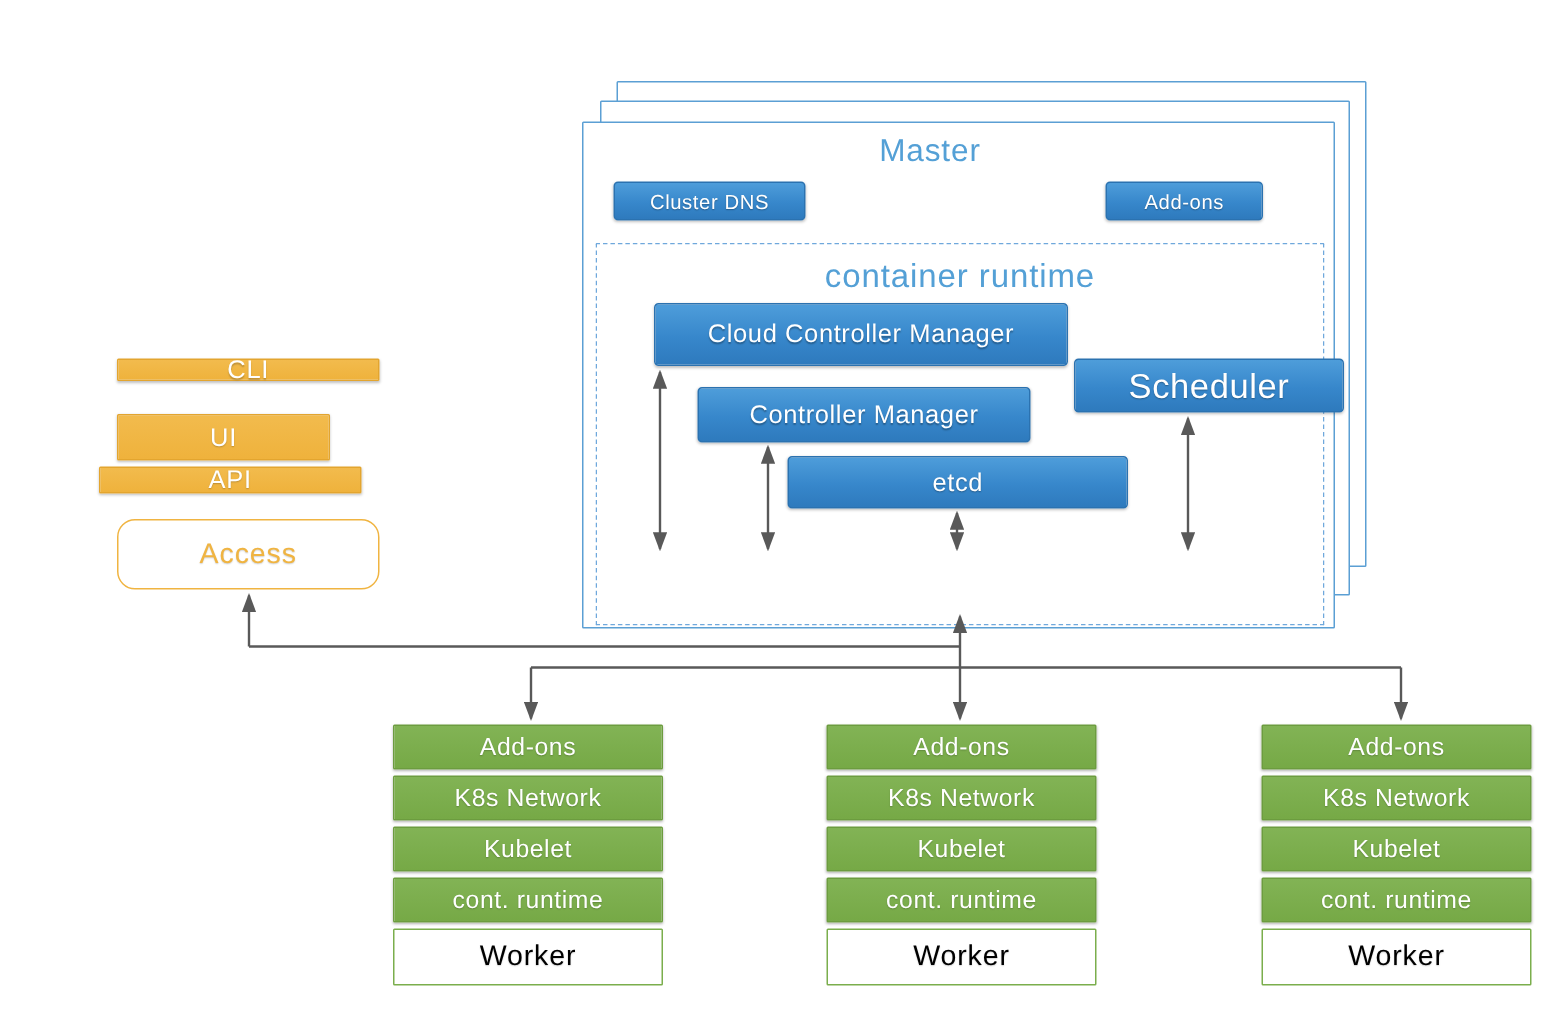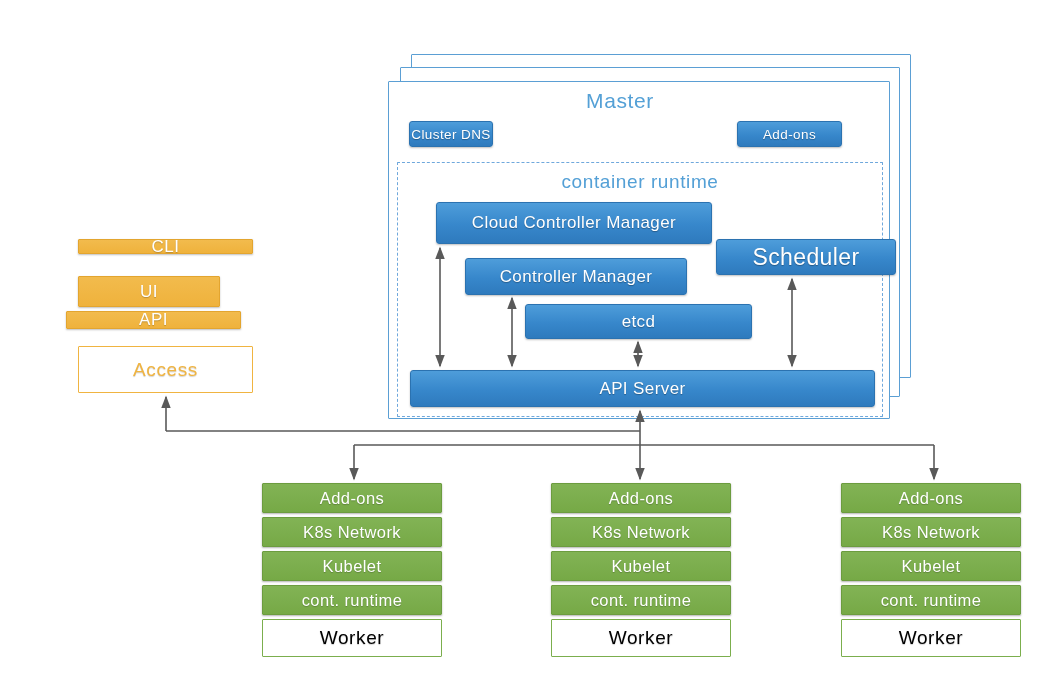--- a/index.html
+++ b/index.html
@@ -31,21 +31,21 @@
   .row-orange {
     position:absolute; display:flex; align-items:center; justify-content:center;
     color:#ffffff; font-size:17px; letter-spacing:0.5px;
     background:linear-gradient(180deg,#F2BB4D 0%, #EFB23C 100%);
     border:1px solid #E3A52F; border-radius:1px;
     box-shadow:0 1px 2px rgba(0,0,0,0.25);
     text-shadow:0 1px 1px rgba(0,0,0,0.22);
   }
   .outline-orange {
     position:absolute; display:flex; align-items:center; justify-content:center;
-    background:#ffffff; border:1.5px solid #F0B441; border-radius:1px;
+    background:#ffffff; border:1.5px solid #F0B441; border-radius:12px;
     color:#F0B441; font-size:19px; letter-spacing:0.6px;
     text-shadow:0 1px 1px rgba(0,0,0,0.18);
   }
   .row-green {
     position:absolute; display:flex; align-items:center; justify-content:center;
     color:#ffffff; font-size:16.5px; letter-spacing:0.4px;
     background:linear-gradient(180deg,#82B355 0%, #76A946 100%);
     border:1px solid #6C9C3F; border-radius:1px;
     box-shadow:0 1px 2px rgba(0,0,0,0.3);
     text-shadow:0 1px 1px rgba(0,0,0,0.22);
@@ -65,31 +65,30 @@
 <body>
 
 <div class="canvas">
 
   <div class="layer" style="left:411px; top:54px; width:500px; height:324px;"></div>
   <div class="layer" style="left:400px; top:67px; width:500px; height:330px;"></div>
   <div class="layer" style="left:388px; top:81px; width:502px; height:338px;"></div>
 
   <div class="title-blue" style="left:388px; top:89px; width:464px; font-size:21px;">Master</div>
 
-  <div class="btn-blue" style="left:409px; top:121px; width:84px; height:26px; font-size:13.5px;">Cluster DNS</div>
+  <div class="btn-blue" style="left:409px; top:121px; width:128px; height:26px; font-size:13.5px;">Cluster DNS</div>
   <div class="btn-blue" style="left:737px; top:121px; width:105px; height:26px; font-size:13.5px;">Add-ons</div>
 
   <div class="dashed-box" style="left:397px; top:162px; width:486px; height:255px;"></div>
-  <div class="title-blue" style="left:397px; top:171px; width:486px; font-size:19px;">container runtime</div>
+  <div class="title-blue" style="left:397px; top:171px; width:486px; font-size:22px;">container runtime</div>
 
   <div class="btn-blue" style="left:411px; top:202px; width:276px; height:42px; font-size:17px;margin-left:25px;">Cloud Controller Manager</div>
   <div class="btn-blue" style="left:716px; top:239px; width:180px; height:36px; font-size:23px;">Scheduler</div>
   <div class="btn-blue" style="left:525px; top:304px; width:227px; height:35px; font-size:17px;">etcd</div>
   <div class="btn-blue" style="left:465px; top:258px; width:222px; height:37px; font-size:17px;">Controller Manager</div>
-  <div class="btn-blue" style="left:410px; top:370px; width:465px; height:37px; font-size:17px;">API Server</div>
 
   <div class="row-orange" style="left:78px; top:239px; width:175px; height:15px;">CLI</div>
   <div class="row-orange" style="left:78px; top:276px; width:142px; height:31px;">UI</div>
   <div class="row-orange" style="left:66px; top:311px; width:175px; height:18px;">API</div>
   <div class="outline-orange" style="left:78px; top:346px; width:175px; height:47px;">Access</div>
 
   <div class="row-green" style="left:262px; top:483px; width:180px; height:30px;">Add-ons</div>
   <div class="row-green" style="left:262px; top:517px; width:180px; height:30px;">K8s Network</div>
   <div class="row-green" style="left:262px; top:551px; width:180px; height:30px;">Kubelet</div>
   <div class="row-green" style="left:262px; top:585px; width:180px; height:30px;">cont. runtime</div>

